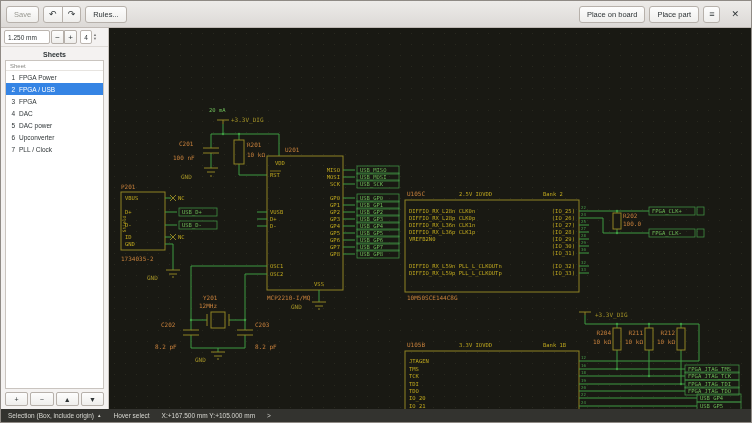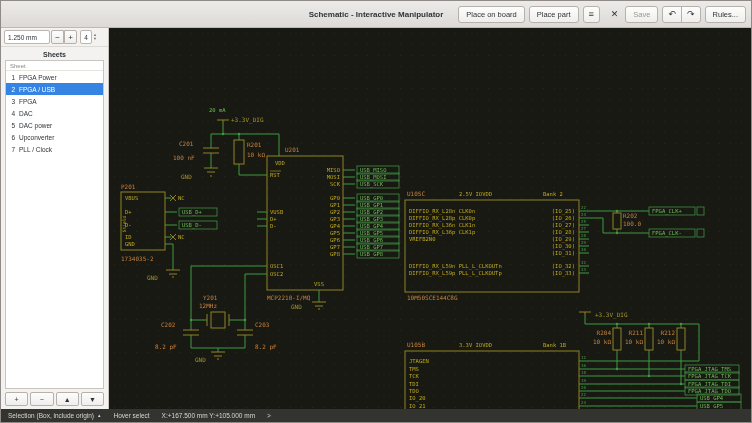--- a/index.html
+++ b/index.html
@@ -60,34 +60,33 @@
     color:#d8d8d2;gap:12px;padding:0 7px;}
   .status-seg{display:flex;align-items:center;gap:3px;white-space:nowrap;}
   .caret{font-size:4.5px;}
 </style>
 </head>
 <body>
 
 <div class="window">
 
   <div class="titlebar">
-    <div class="title">Schematic - Interactive Manipulator</div>
-    <div class="tb-group tb-right">
-      <div class="tb-btn">Place on board</div>
-      <div class="tb-btn">Place part</div>
-      <div class="tb-btn icon">≡</div>
-      <div class="tb-btn flat">✕</div>
-    </div>
     <div class="tb-group">
       <div class="tb-btn dim">Save</div>
       <div class="linked">
         <div class="tb-btn icon">↶</div>
         <div class="tb-btn icon">↷</div>
       </div>
       <div class="tb-btn">Rules...</div>
+    </div>
+    <div class="tb-group tb-right">
+      <div class="tb-btn">Place on board</div>
+      <div class="tb-btn">Place part</div>
+      <div class="tb-btn icon">≡</div>
+      <div class="tb-btn flat">✕</div>
     </div>
   </div>
 
   <div class="main">
 
     <div class="sidebar">
       <div class="gridrow">
         <div class="entry" style="width:46px">1.250 mm</div>
         <div class="spin l">−</div>
         <div class="spin r">+</div>

